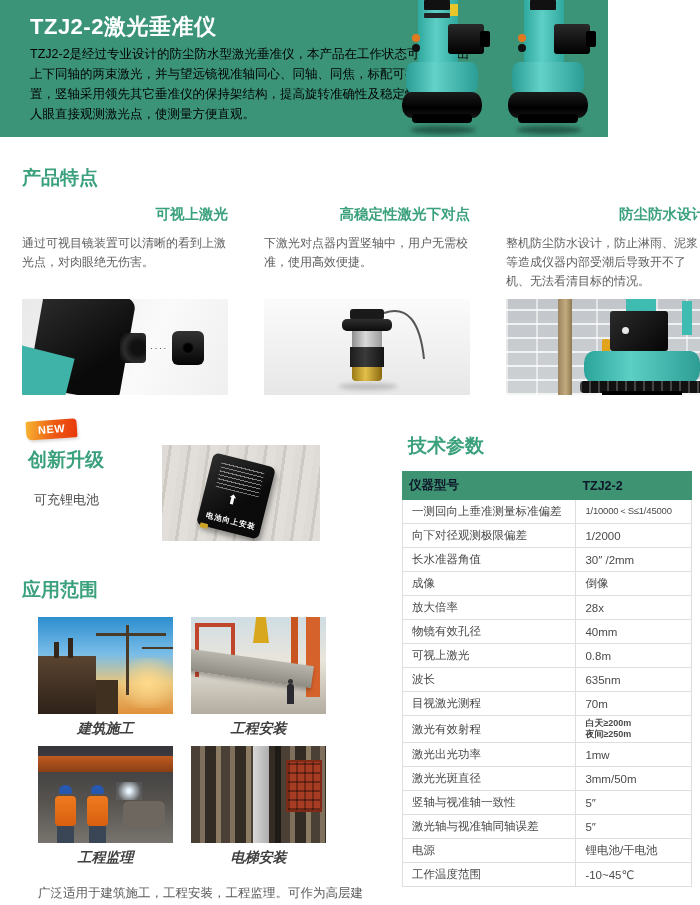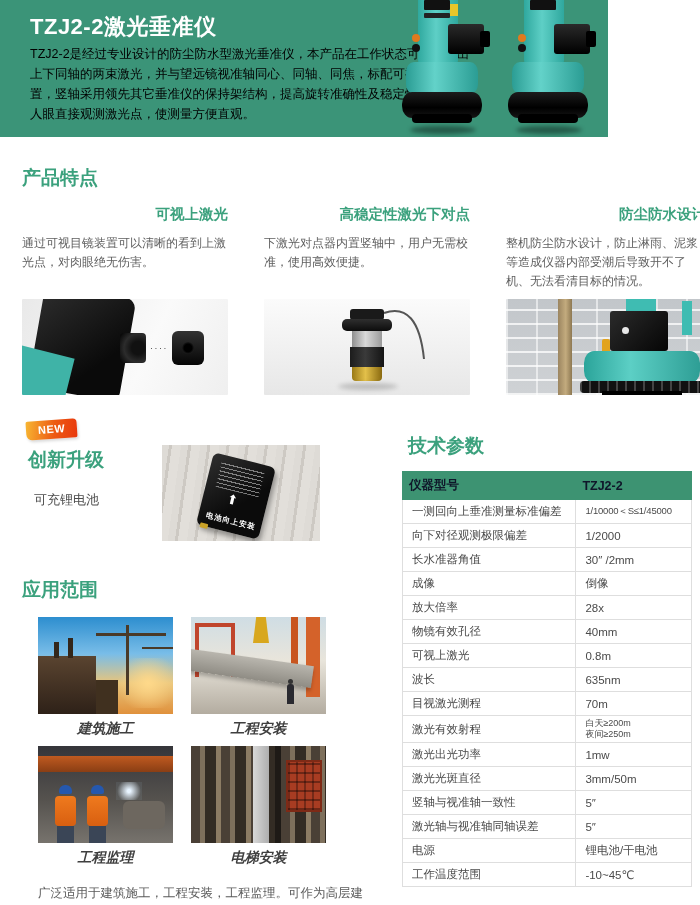--- a/index.html
+++ b/index.html
@@ -132,21 +132,21 @@
   .a4-rail2 { position:absolute; left:84px; top:0; width:6px; height:97px; background:#1e1a16; }
   .a4-cage { position:absolute; right:4px; top:14px; width:36px; height:52px; background:#a83c22; background-image:repeating-linear-gradient(0deg,rgba(0,0,0,.35) 0 2px,transparent 2px 9px),repeating-linear-gradient(90deg,rgba(0,0,0,.3) 0 2px,transparent 2px 8px); border:2px solid #7e2a16; }
 
   
   .specs-title { margin:14px 0 0 6px; }
   .spec-table { width:100%; margin-top:12px; border-collapse:collapse; table-layout:fixed; }
   .spec-table td { border:1px solid #dedede; font-size:11.5px; color:#4a4a4a; padding:4px 9px; vertical-align:middle; height:14px; }
   .spec-table col.c1 { width:60%; }
   .spec-table tr.head td { background:#3D9372; color:#0f172a; font-weight:bold; font-size:12.5px; border-color:#3D9372; padding:5px 6px; }
   .spec-table td.tiny { font-size:9.5px; letter-spacing:-.2px; }
-  .spec-table td.pre { font-size:9px; line-height:11px; white-space:pre-line; padding-top:2px; padding-bottom:2px; }
+  .spec-table td.pre { font-size:9px; line-height:11px; white-space:pre-line; padding-top:2px; padding-bottom:2px;font-weight:bold; }
 </style>
 </head>
 <body>
 
 <div class="page">
 
   <header class="hero">
     <h1 class="hero-title">TZJ2-2激光垂准仪</h1>
     <p class="hero-desc">TZJ2-2是经过专业设计的防尘防水型激光垂准仪，本产品在工作状态可分别给出上下同轴的两束激光，并与望远镜视准轴同心、同轴、同焦，标配可视目镜装置，竖轴采用领先其它垂准仪的保持架结构，提高旋转准确性及稳定性，还可用人眼直接观测激光点，使测量方便直观。</p>
     <div class="instruments">

